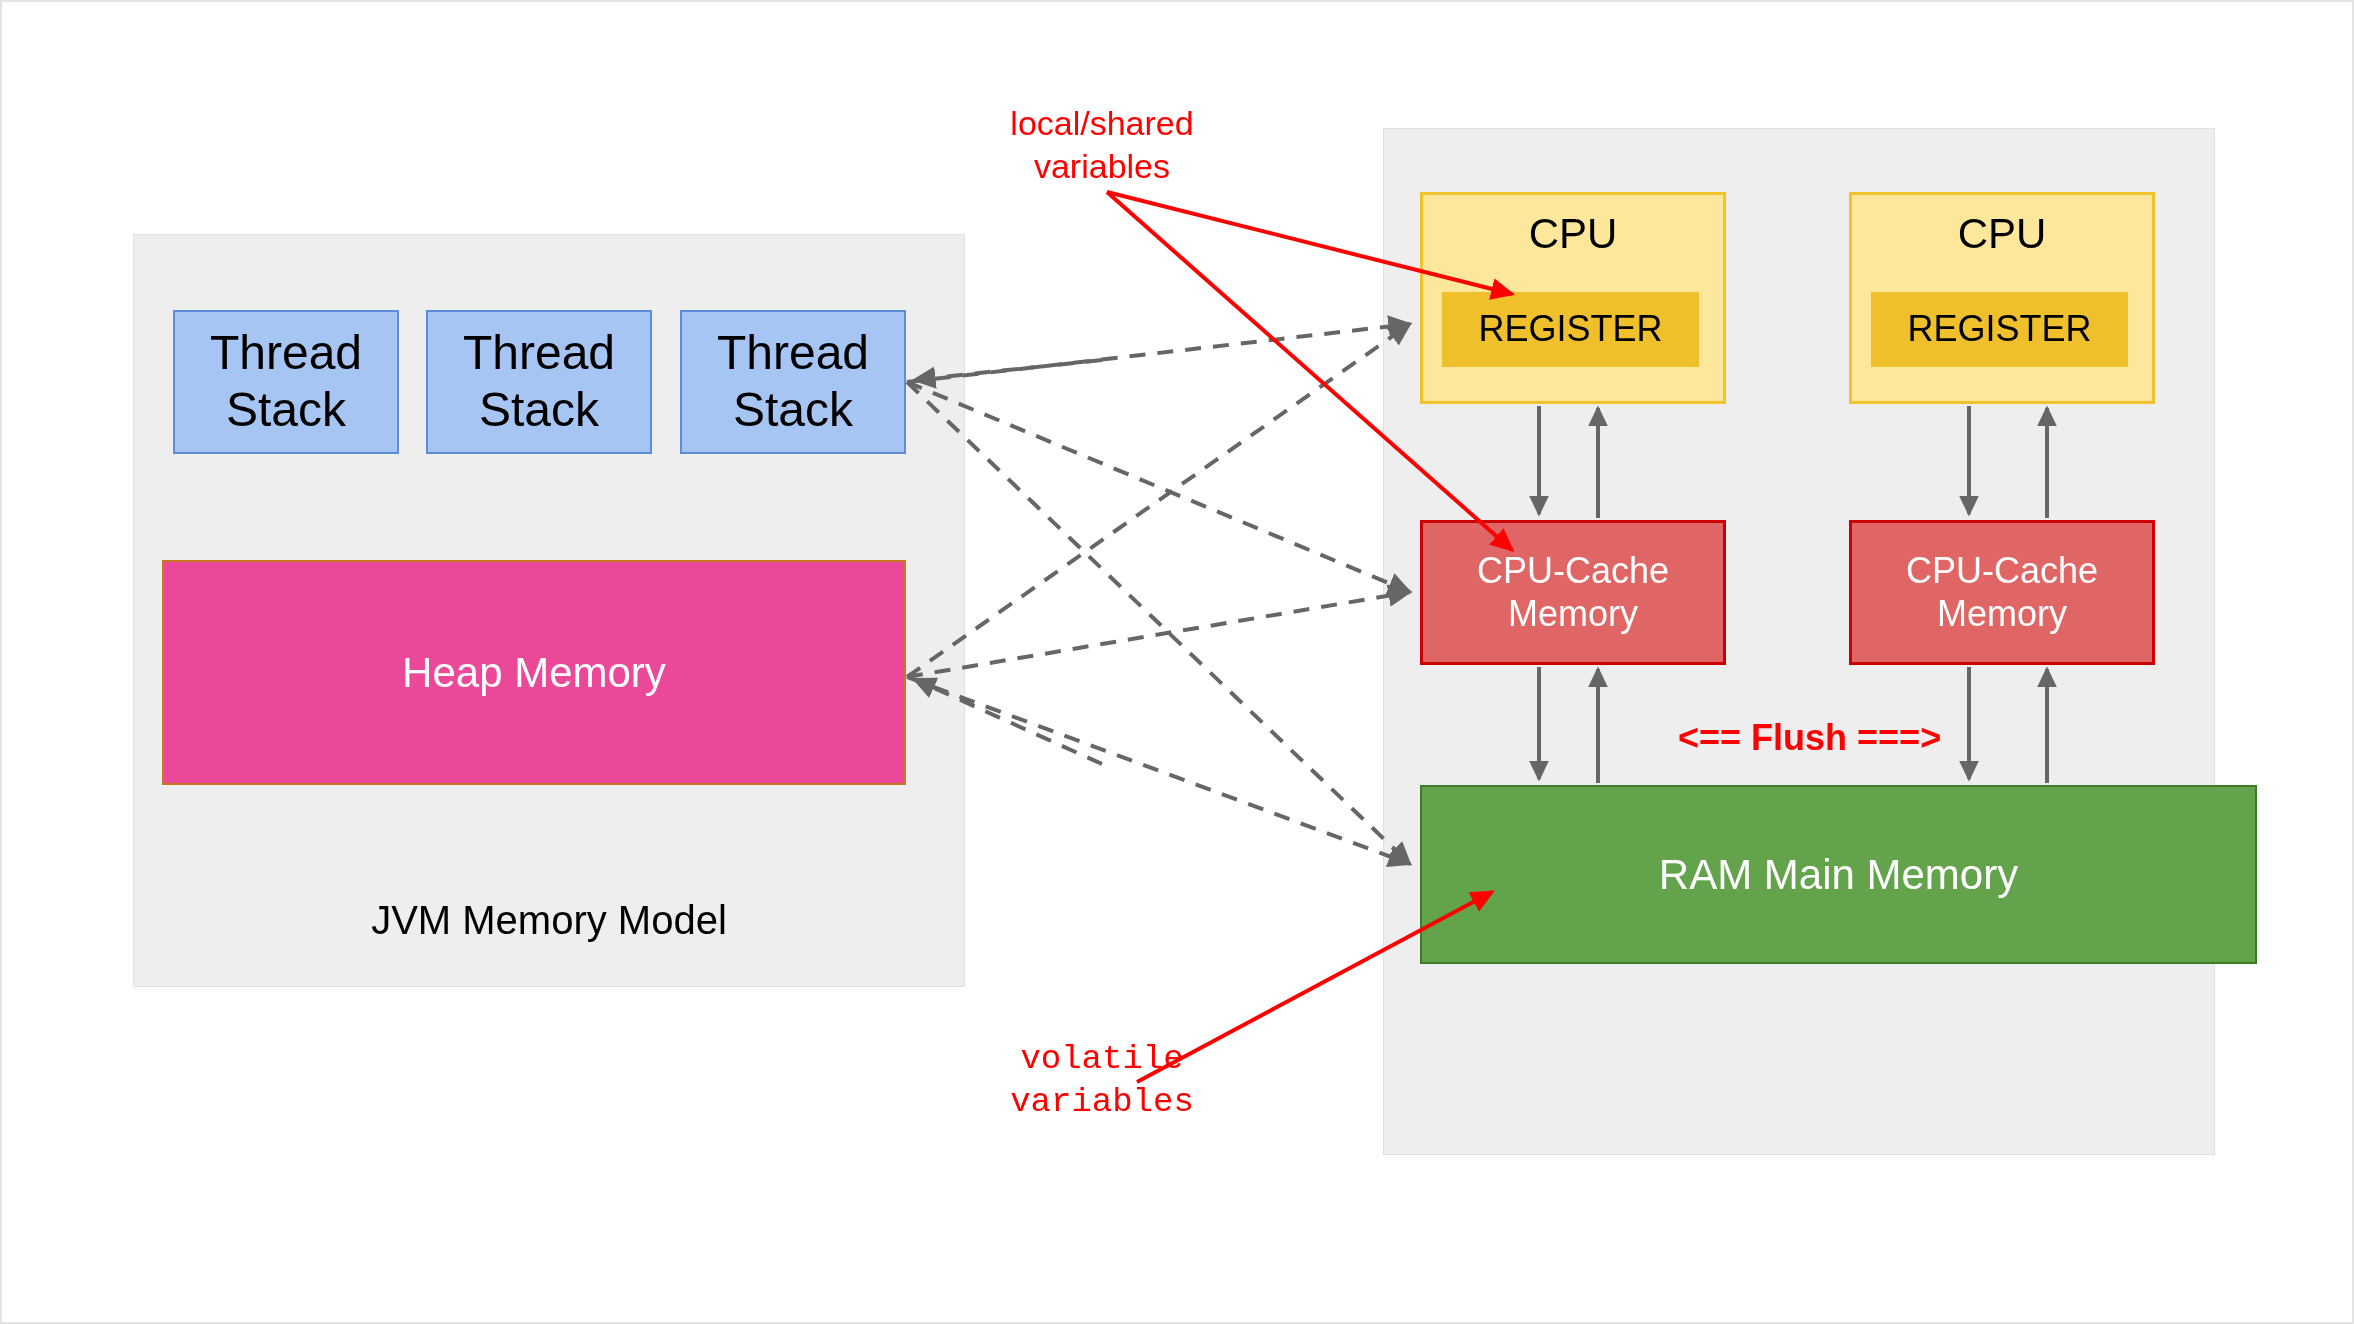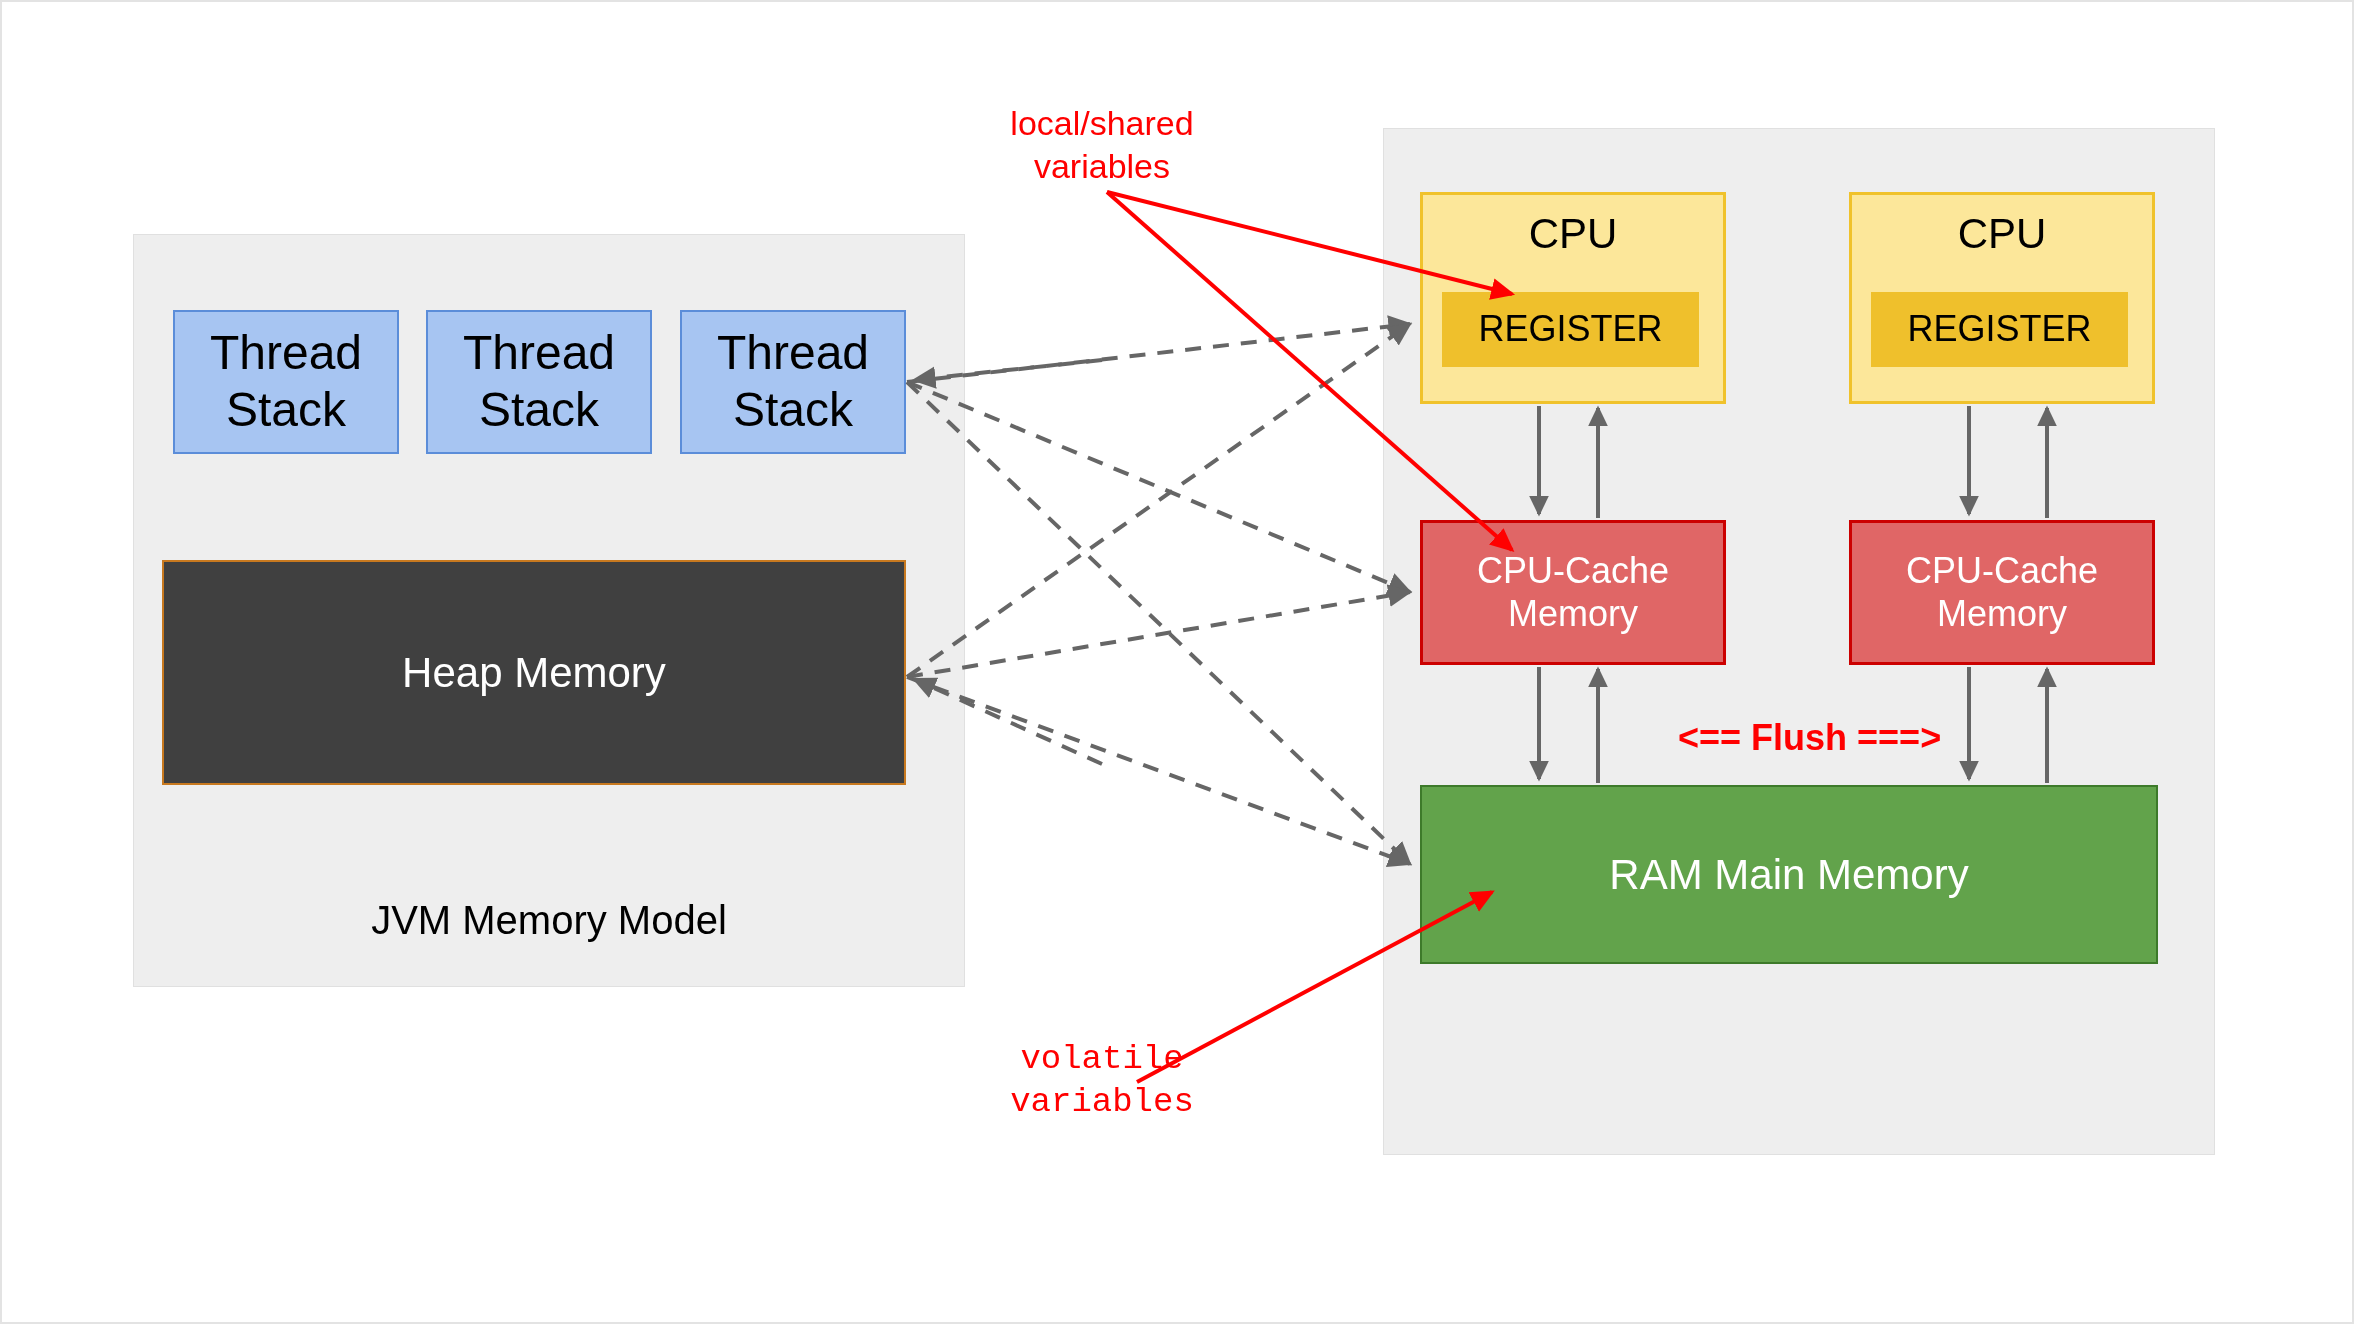--- a/index.html
+++ b/index.html
@@ -5,21 +5,21 @@
   html,body{margin:0;padding:0;background:#ffffff;}
   body{width:2354px;height:1324px;font-family:"Liberation Sans",sans-serif;}
   #canvas{position:relative;width:2354px;height:1324px;background:#ffffff;
           box-sizing:border-box;border:2px solid #e3e3e3;overflow:hidden;}
   .panel{position:absolute;background:#eeeeee;border:1px solid #e0e0e0;box-sizing:border-box;}
   .panel-title{position:absolute;color:#000;font-size:40px;white-space:nowrap;
                text-align:center;line-height:1;}
   .box{position:absolute;box-sizing:border-box;display:flex;align-items:center;
        justify-content:center;text-align:center;line-height:1.18;}
   .thread-stack{background:#a7c5f2;border:2px solid #5b8dd9;color:#000;font-size:48px;}
-  .heap{background:#404040;border:2px solid #c8791f;color:#ffffff;font-size:42px;}
+  .heap{background:#ec4899;border:2px solid #c8791f;color:#ffffff;font-size:42px;}
   .cpu{background:#fce79a;border:3px solid #f0c22b;color:#000;font-size:42px;
        align-items:flex-start;padding-top:14px;}
   .register{background:#efc02c;border:none;color:#000;font-size:36px;}
   .cache{background:#e06666;border:3px solid #cc0000;color:#ffffff;font-size:36px;}
   .ram{background:#62a34b;border:2px solid #3d7a2a;color:#ffffff;font-size:42px;}
   .annot{position:absolute;color:#ff0000;font-size:34px;line-height:1.25;text-align:center;
          white-space:pre-line;}
   .flush{position:absolute;color:#ff0000;font-size:36px;white-space:nowrap;font-weight:bold;}
   svg.wires{position:absolute;left:0;top:0;width:2354px;height:1324px;
             pointer-events:none;overflow:visible;}
@@ -48,21 +48,21 @@
   <div class="box cpu" style="left:1418px;top:190px;width:306px;height:212px;">CPU</div>
   <div class="box register" style="left:1440px;top:290px;width:257px;height:75px;">REGISTER</div>
   <div class="box cache" style="left:1418px;top:518px;width:306px;height:145px;white-space:pre-line;">CPU-Cache
 Memory</div>
 
   <div class="box cpu" style="left:1847px;top:190px;width:306px;height:212px;">CPU</div>
   <div class="box register" style="left:1869px;top:290px;width:257px;height:75px;">REGISTER</div>
   <div class="box cache" style="left:1847px;top:518px;width:306px;height:145px;white-space:pre-line;">CPU-Cache
 Memory</div>
 
-  <div class="box ram" style="left:1418px;top:783px;width:738px;height:179px;">RAM Main Memory</div>
+  <div class="box ram" style="left:1418px;top:783px;width:837px;height:179px;">RAM Main Memory</div>
 
   <div class="flush" style="left:1676px;top:715px;">&lt;== Flush ===&gt;</div>
 
   <div class="annot" style="left:945px;top:100px;width:310px;">local/shared
 variables</div>
   <div class="annot" style="left:945px;top:1036px;width:310px;font-family:Liberation Mono, monospace;">volatile variables</div>
 
   <svg class="wires" viewBox="0 0 2354 1324">
     <defs>
       <marker id="grayHead" markerWidth="7" markerHeight="7" refX="5.4" refY="3.2" orient="auto" markerUnits="strokeWidth">

